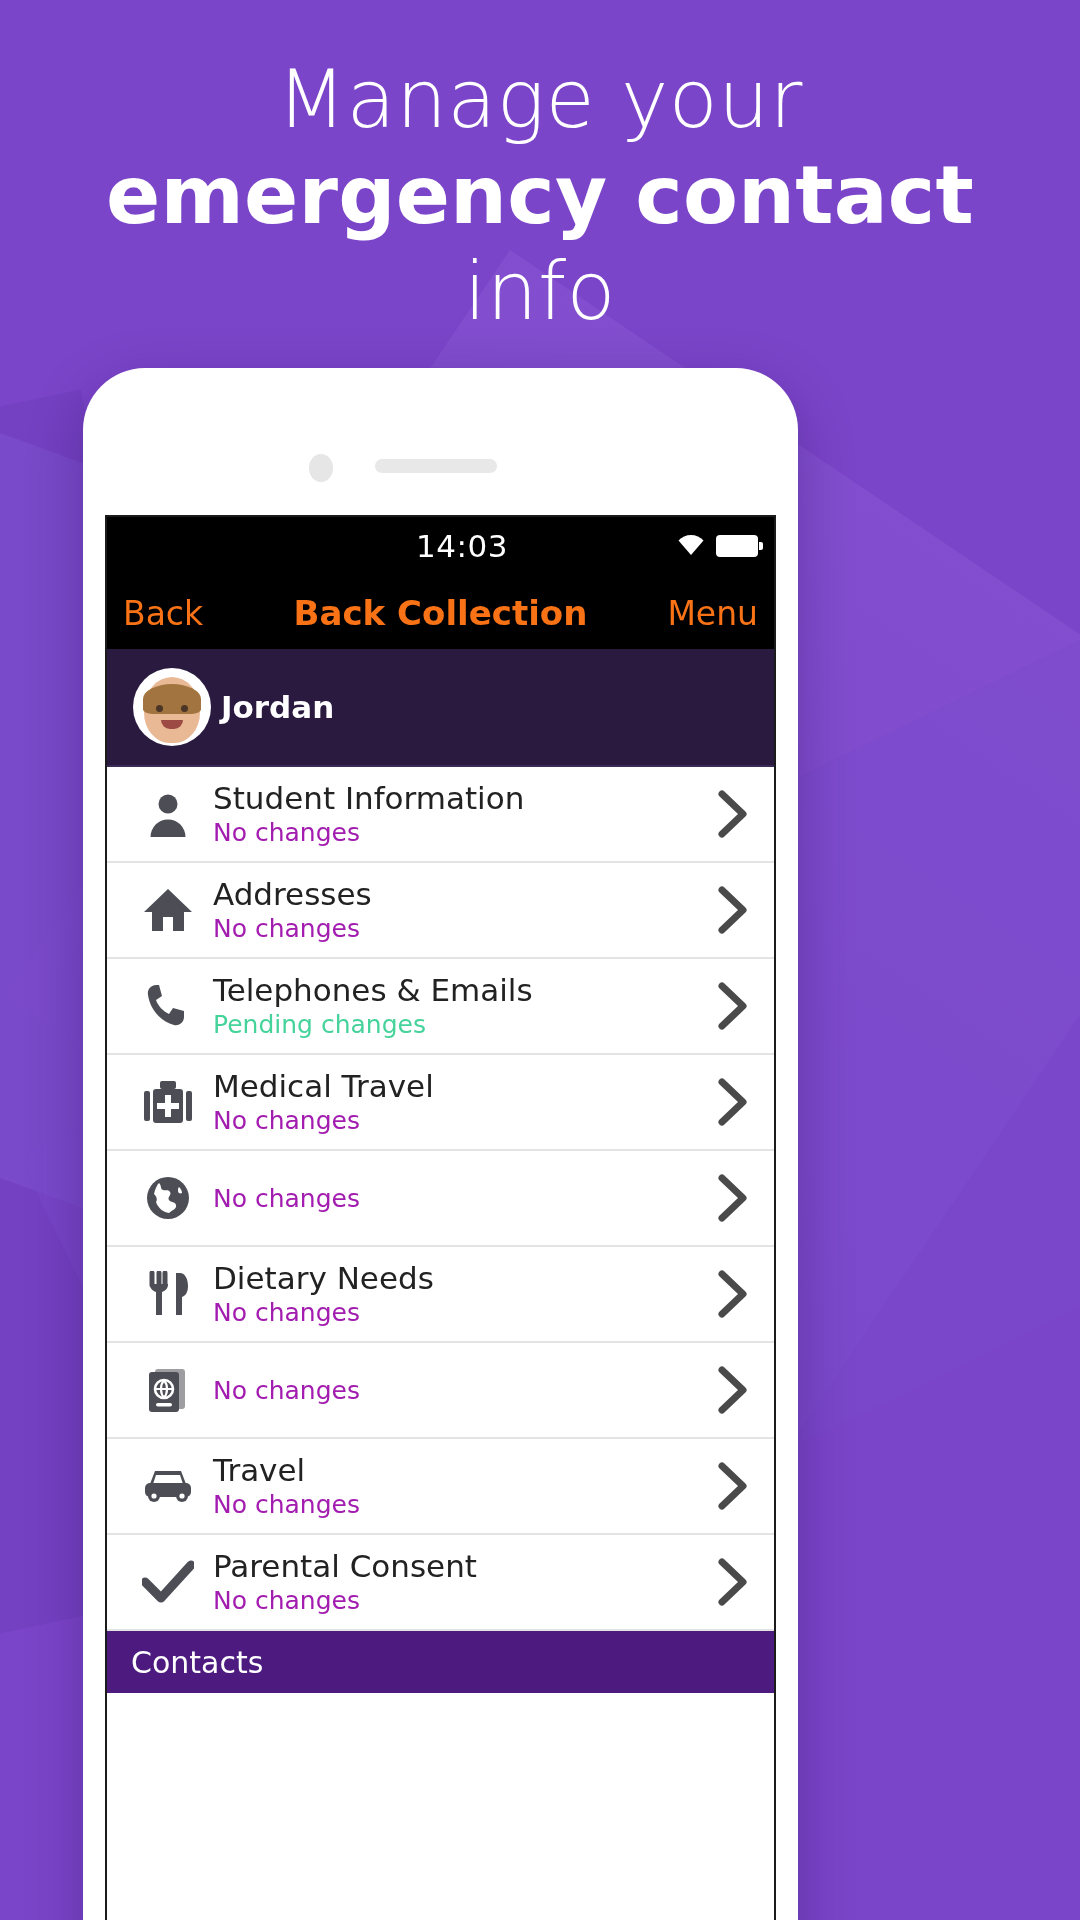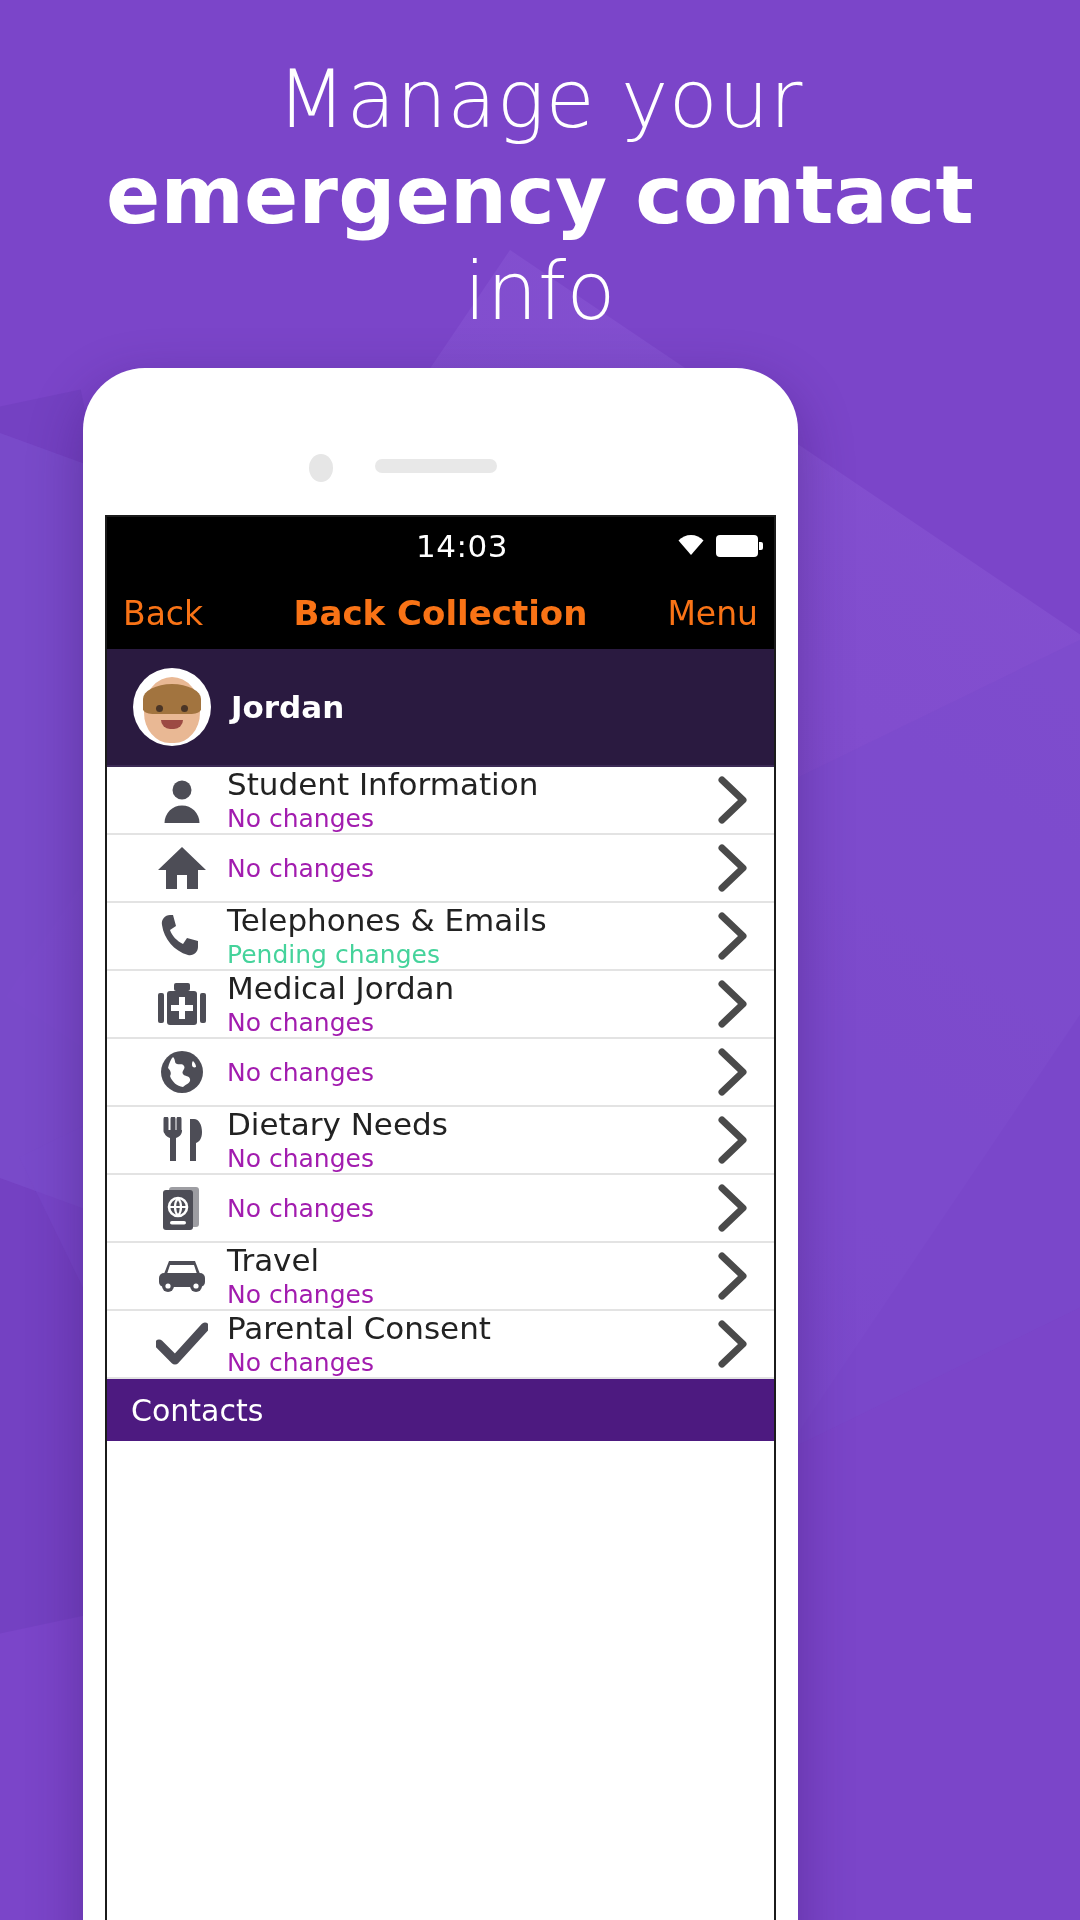--- a/index.html
+++ b/index.html
@@ -171,21 +171,21 @@
     font-weight: 700;
     pointer-events: none;
   }
 
   .profile {
     height: 118px;
     background: #2a1a40;
     display: flex;
     align-items: center;
     padding: 0 26px;
-    gap: 20px;
+    gap: 10px;
     border-bottom: 2px solid #3b2a55;
     text-align: right;
   }
   .avatar {
     width: 78px; height: 78px;
     border-radius: 50%;
     background: #ffffff;
     overflow: hidden;
     position: relative;
     flex: none;
@@ -227,23 +227,23 @@
     color: #ffffff;
     font-size: 31px;
     font-weight: 700;
   }
 
   
   .list { background: #ffffff; }
   .row {
     display: flex;
     align-items: center;
-    height: 68px;
+    height: 96px;
     border-bottom: 2px solid #e3e3e3;
-    padding: 0 14px 0 38px;
+    padding: 0 14px 0 24px;
     background: #ffffff;
   }
   .row .ico {
     width: 74px;
     flex: none;
     display: flex;
     align-items: center;
     justify-content: center;
     color: #4d4d56;
   }
@@ -348,20 +348,21 @@
               </svg>
             </div>
           </div>
           <div class="row">
             <div class="ico">
               <svg width="50" height="46" viewBox="0 0 50 46">
                 <path d="M25 2 L49 25 L41 25 L41 44 L30 44 L30 30 L20 30 L20 44 L9 44 L9 25 L1 25 Z" fill="currentColor"></path>
               </svg>
             </div>
             <div class="txt">
+              <div class="title">Addresses</div>
               <div class="sub">No changes</div>
             </div>
             <div class="chev">
               <svg width="34" height="48" viewBox="0 0 34 48">
                 <path d="M6 4 L27 24 L6 44" fill="none" stroke="currentColor" stroke-width="7" stroke-linecap="round" stroke-linejoin="round"></path>
               </svg>
             </div>
           </div>
           <div class="row">
             <div class="ico">
@@ -384,21 +385,21 @@
               <svg width="52" height="46" viewBox="0 0 52 46">
                 <rect x="2" y="12" width="6" height="30" rx="2" fill="currentColor"></rect>
                 <rect x="44" y="12" width="6" height="30" rx="2" fill="currentColor"></rect>
                 <rect x="18" y="2" width="16" height="8" rx="2" fill="currentColor"></rect>
                 <rect x="11" y="10" width="30" height="34" rx="3" fill="currentColor"></rect>
                 <rect x="23" y="16" width="6" height="22" fill="#ffffff"></rect>
                 <rect x="15" y="24" width="22" height="6" fill="#ffffff"></rect>
               </svg>
             </div>
             <div class="txt">
-              <div class="title">Medical Jordan</div>
+              <div class="title">Medical Travel</div>
               <div class="sub">No changes</div>
             </div>
             <div class="chev">
               <svg width="34" height="48" viewBox="0 0 34 48">
                 <path d="M6 4 L27 24 L6 44" fill="none" stroke="currentColor" stroke-width="7" stroke-linecap="round" stroke-linejoin="round"></path>
               </svg>
             </div>
           </div>
           <div class="row">
             <div class="ico">

